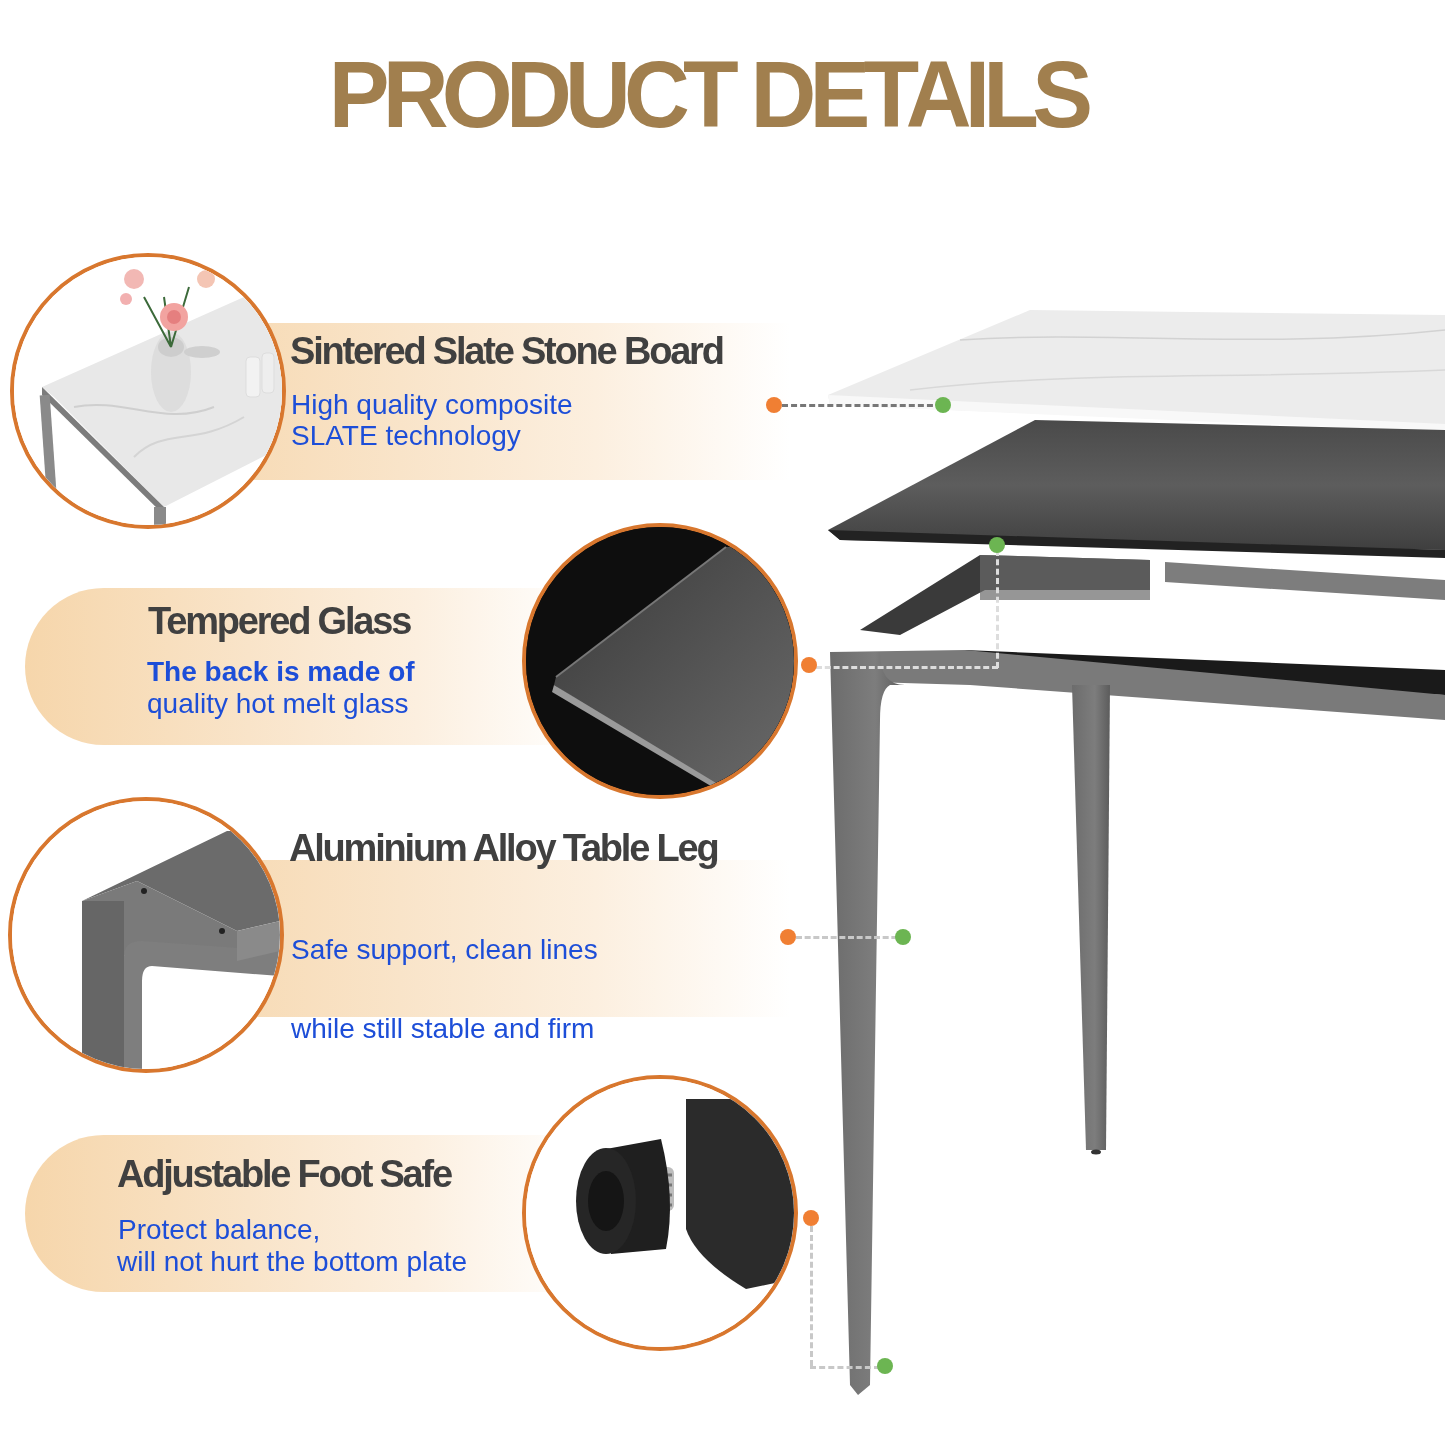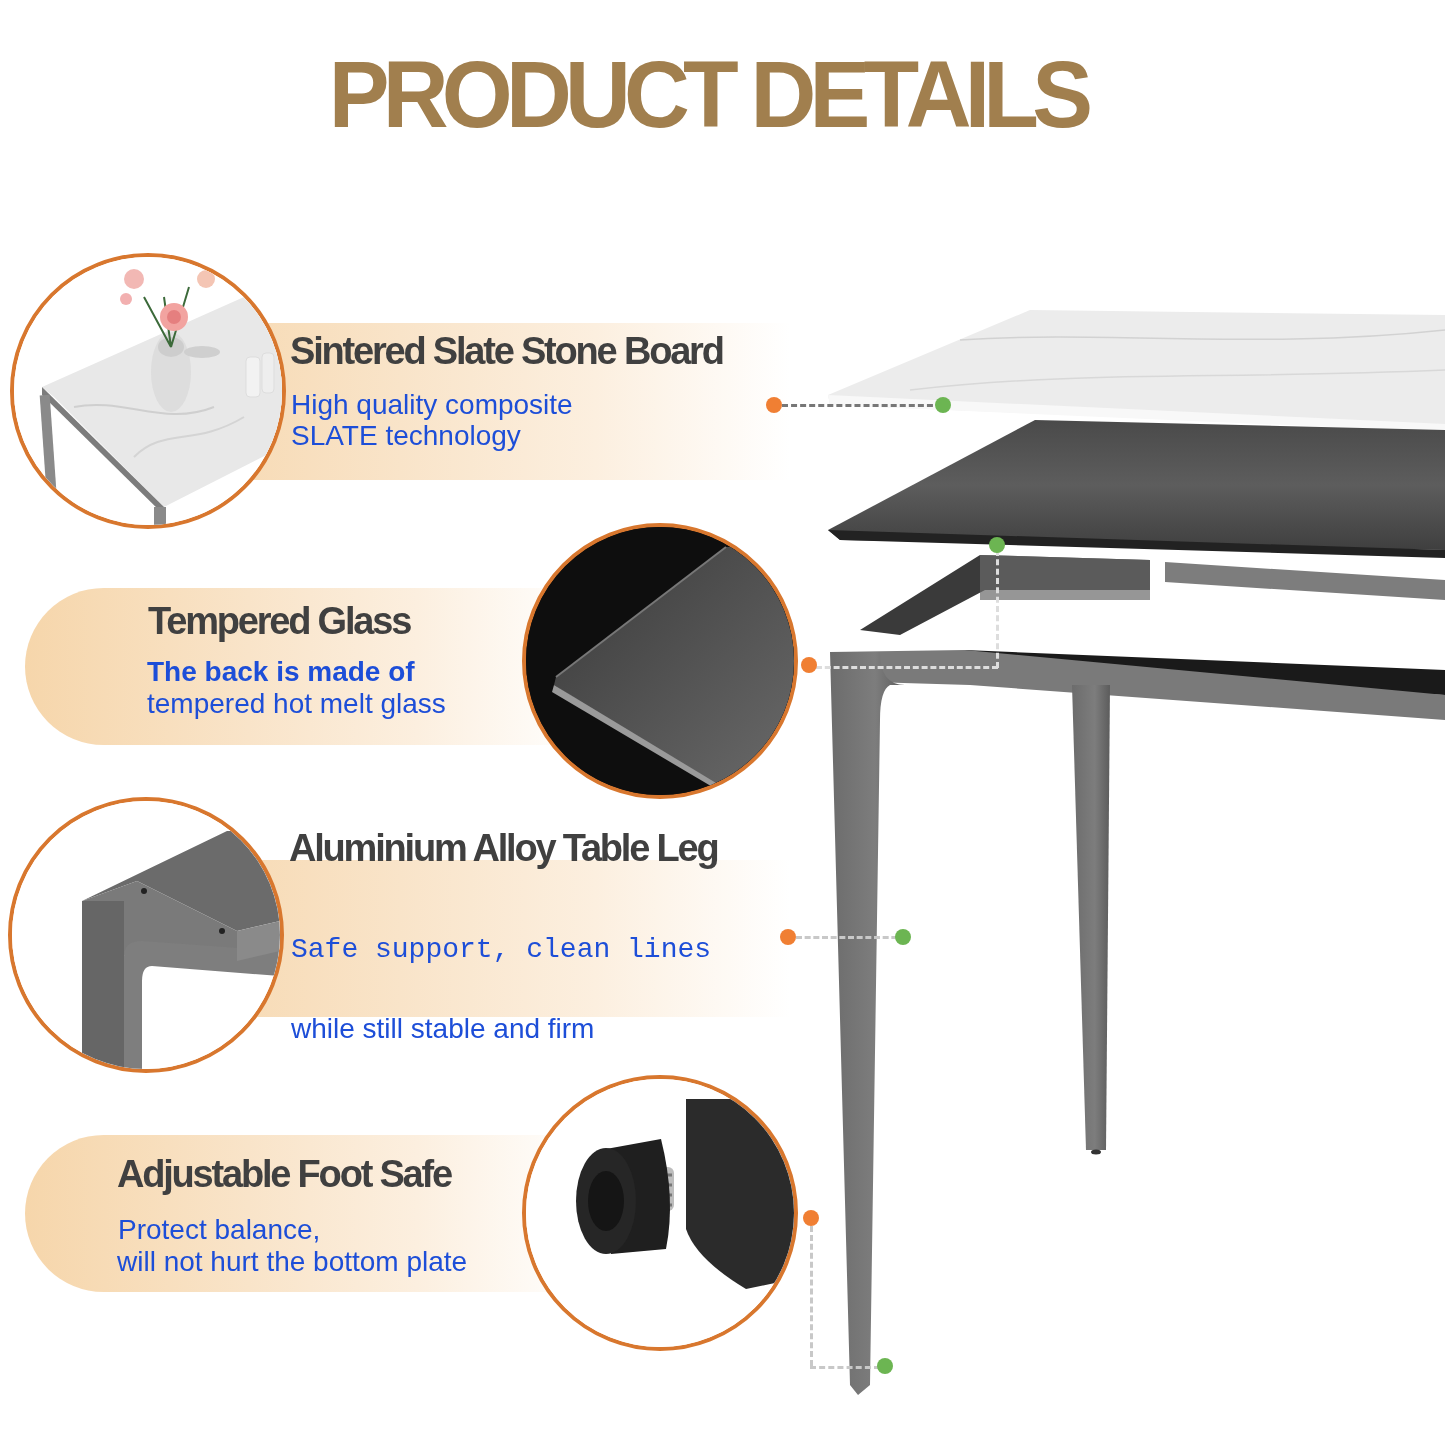--- a/index.html
+++ b/index.html
@@ -69,40 +69,40 @@
     <circle cx="112" cy="42" r="6" fill="#f2b0b0"></circle>
     <ellipse cx="188" cy="95" rx="18" ry="6" fill="#cfcfcf"></ellipse>
     <rect x="232" y="100" width="14" height="40" rx="4" fill="#f2f2f2" stroke="#ddd"></rect>
     <rect x="248" y="96" width="12" height="40" rx="4" fill="#eeeeee" stroke="#ddd"></rect>
   </svg>
 </div>
 
 <div class="banner pill" style="left:25px; top:588px; width:560px;"></div>
 <div class="b-title" style="left:148px; top:600px;">Tempered Glass</div>
 <div class="b-desc" style="left:147px; top:656px;font-weight:bold;">The back is made of</div>
-<div class="b-desc" style="left:147px; top:688px;">tempered hot melt glass</div>
+<div class="b-desc" style="left:147px; top:688px;">quality hot melt glass</div>
 
 <div class="circle" style="left:522px; top:523px; width:276px; height:276px; background:#0e0e0e;">
   <svg width="268" height="268" viewBox="0 0 268 268">
     <defs>
       <linearGradient id="glassGrad" x1="0" y1="0" x2="1" y2="1">
         <stop offset="0" stop-color="#3a3a3a"></stop>
         <stop offset="1" stop-color="#6a6a6a"></stop>
       </linearGradient>
     </defs>
     <rect width="268" height="268" fill="#0e0e0e"></rect>
     <polygon points="200,20 268,20 268,268 200,268 28,158 30,150" fill="url(#glassGrad)"></polygon>
     <polygon points="28,158 200,262 200,268 26,165" fill="#9a9a9a"></polygon>
     <line x1="30" y1="150" x2="200" y2="20" stroke="#777" stroke-width="2"></line>
   </svg>
 </div>
 
 <div class="banner" style="left:140px; top:860px; width:650px;"></div>
 <div class="b-title" style="left:289px; top:827px;">Aluminium Alloy Table Leg</div>
-<div class="b-desc" style="left:291px; top:934px;font-family:Liberation Mono, monospace;">Safe support, clean lines</div>
+<div class="b-desc" style="left:291px; top:934px;">Safe support, clean lines</div>
 <div class="b-desc" style="left:291px; top:1013px;">while still stable and firm</div>
 
 <div class="circle" style="left:8px; top:797px; width:276px; height:276px;">
   <svg width="268" height="268" viewBox="0 0 268 268">
     <rect width="268" height="268" fill="#ffffff"></rect>
     <polygon points="70,100 215,30 268,30 268,120 225,130 125,80" fill="#6b6b6b"></polygon>
     <polygon points="70,100 125,80 225,130 225,160 140,150 108,155" fill="#7a7a7a"></polygon>
     <rect x="70" y="100" width="42" height="170" fill="#666666"></rect>
     <path d="M112,155 Q112,140 130,140 L268,150 L268,175 L140,165 Q130,165 130,180 L130,270 L112,270 Z" fill="#7e7e7e"></path>
     <polygon points="225,130 268,120 268,150 225,160" fill="#8a8a8a"></polygon>

